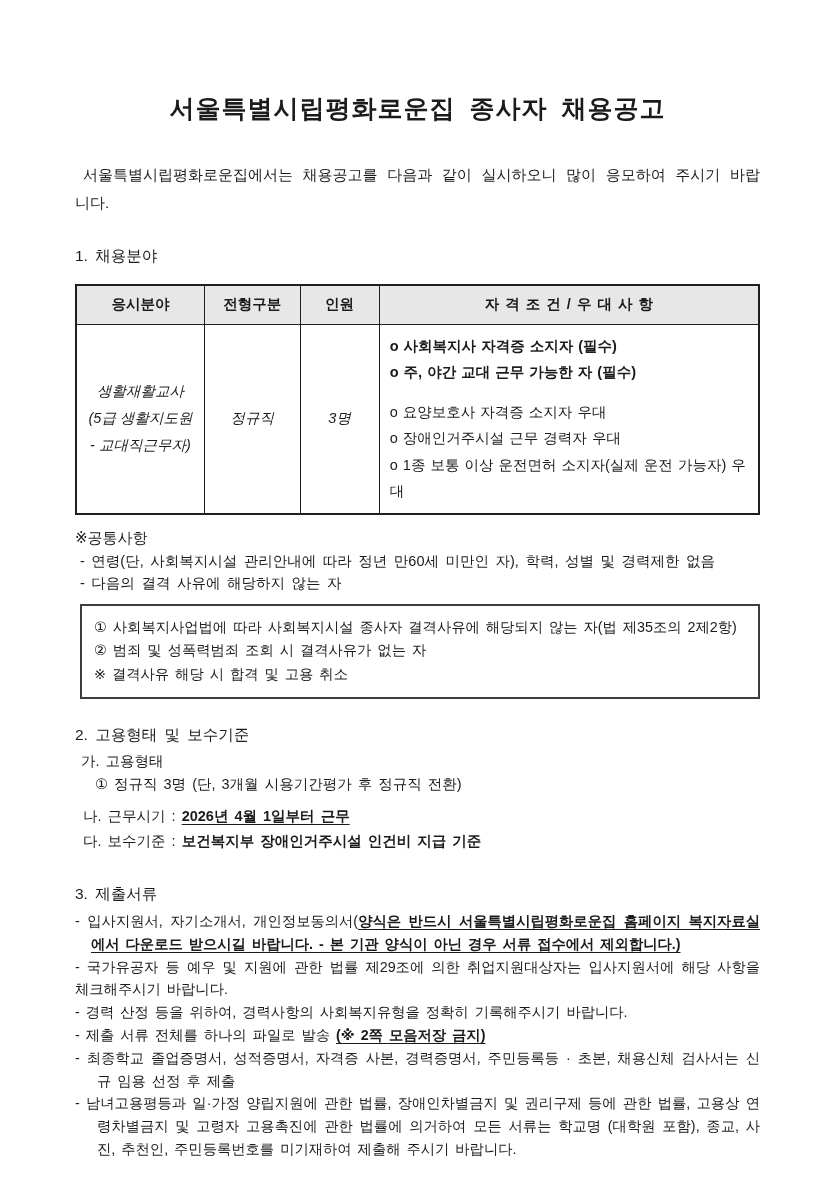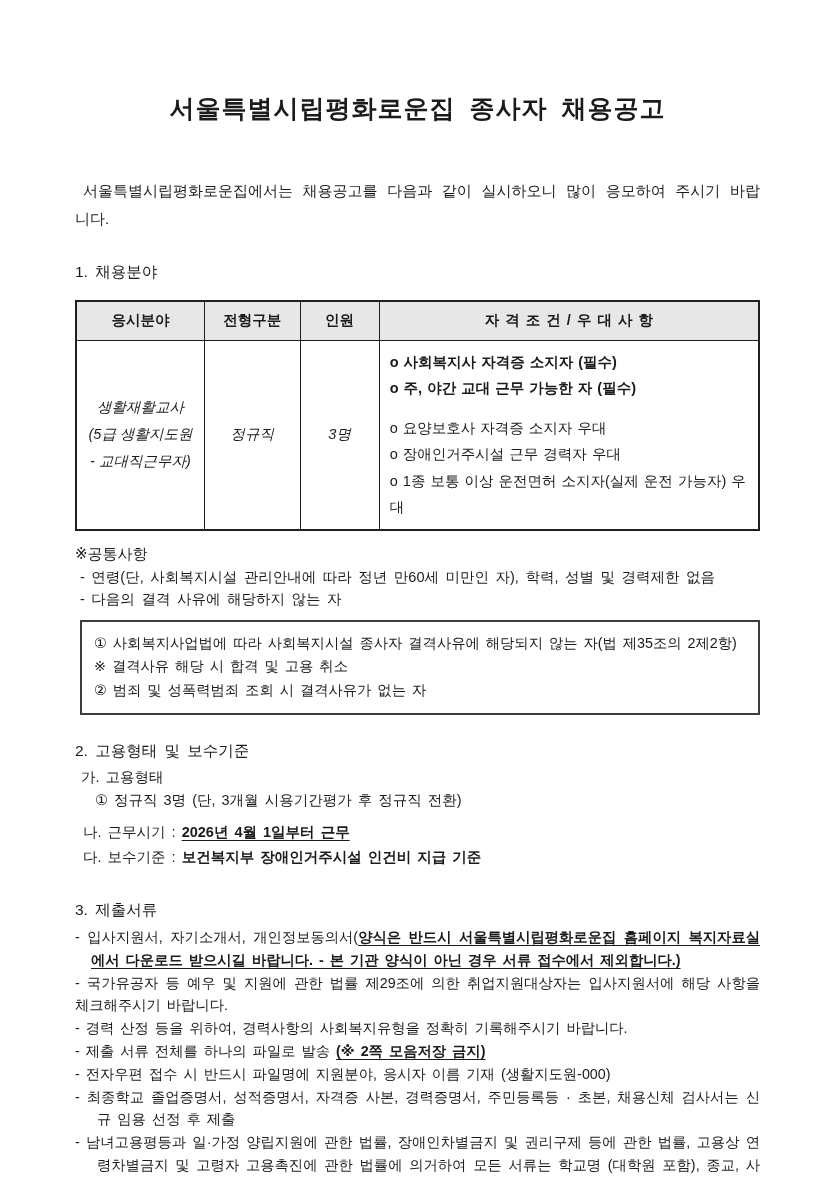--- a/index.html
+++ b/index.html
@@ -17,21 +17,21 @@
   .doc-title {
     padding-top: 92px;
     text-align: center;
     font-size: 25px;
     font-weight: bold;
     letter-spacing: 1px;
     word-spacing: 6px;
   }
 
   .intro {
-    margin-top: 52px;
+    margin-top: 36px;
     font-size: 15px;
     line-height: 28px;
     text-align: justify;
     text-indent: 8px;
     word-spacing: 4px;
   }
 
   .sec-heading {
     font-size: 15.5px;
     font-weight: normal;
@@ -152,22 +152,22 @@
     </table>
 
     <div class="common-block">
       <div class="common-heading">※공통사항</div>
       <div class="common-item">- 연령(단, 사회복지시설 관리안내에 따라 정년 만60세 미만인 자), 학력, 성별 및 경력제한 없음</div>
       <div class="common-item">- 다음의 결격 사유에 해당하지 않는 자</div>
     </div>
 
     <div class="disqual-box">
       <div>① 사회복지사업법에 따라 사회복지시설 종사자 결격사유에 해당되지 않는 자(법 제35조의 2제2항)</div>
+      <div>② 범죄 및 성폭력범죄 조회 시 결격사유가 없는 자</div>
       <div>※ 결격사유 해당 시 합격 및 고용 취소</div>
-      <div>② 범죄 및 성폭력범죄 조회 시 결격사유가 없는 자</div>
     </div>
 
     <div class="sec-heading sec2-heading">2. 고용형태 및 보수기준</div>
     <div class="sub-line sub-a-label">가. 고용형태</div>
     <div class="sub-line sub-a-item">① 정규직 3명 (단, 3개월 시용기간평가 후 정규직 전환)</div>
     <div class="sub-line sub-b">
       <span>나. 근무시기 : </span><span class="bold underline">2026년 4월 1일부터 근무</span>
     </div>
     <div class="sub-line sub-c">
       <span>다. 보수기준 : </span><span class="bold">보건복지부 장애인거주시설 인건비 지급 기준</span>
@@ -176,19 +176,18 @@
     <div class="sec-heading sec3-heading">3. 제출서류</div>
     <div class="bullets">
       <div class="bullet">
         <span>- 입사지원서, 자기소개서, 개인정보동의서(</span><span class="bold underline">양식은 반드시 서울특별시립평화로운집 홈페이지 복지자료실에서 다운로드 받으시길 바랍니다. - 본 기관 양식이 아닌 경우 서류 접수에서 제외합니다.)</span>
       </div>
       <div class="bullet no-hang">- 국가유공자 등 예우 및 지원에 관한 법률 제29조에 의한 취업지원대상자는 입사지원서에 해당 사항을 체크해주시기 바랍니다.</div>
       <div class="bullet">- 경력 산정 등을 위하여, 경력사항의 사회복지유형을 정확히 기록해주시기 바랍니다.</div>
       <div class="bullet">
         <span>- 제출 서류 전체를 하나의 파일로 발송 </span><span class="bold underline">(※ 2쪽 모음저장 금지)</span>
       </div>
-      <div class="bullet">- 전자우편 접수 시 반드시 파일명에 지원분야, 응시자 이름 기재 (생활지도원-000)</div>
       <div class="bullet deep-hang">- 최종학교 졸업증명서, 성적증명서, 자격증 사본, 경력증명서, 주민등록등 · 초본, 채용신체 검사서는 신규 임용 선정 후 제출</div>
       <div class="bullet deep-hang">- 남녀고용평등과 일·가정 양립지원에 관한 법률, 장애인차별금지 및 권리구제 등에 관한 법률, 고용상 연령차별금지 및 고령자 고용촉진에 관한 법률에 의거하여 모든 서류는 학교명 (대학원 포함), 종교, 사진, 추천인, 주민등록번호를 미기재하여 제출해 주시기 바랍니다.</div>
     </div>
 
   </div>
 </div>
 
 </body></html>

